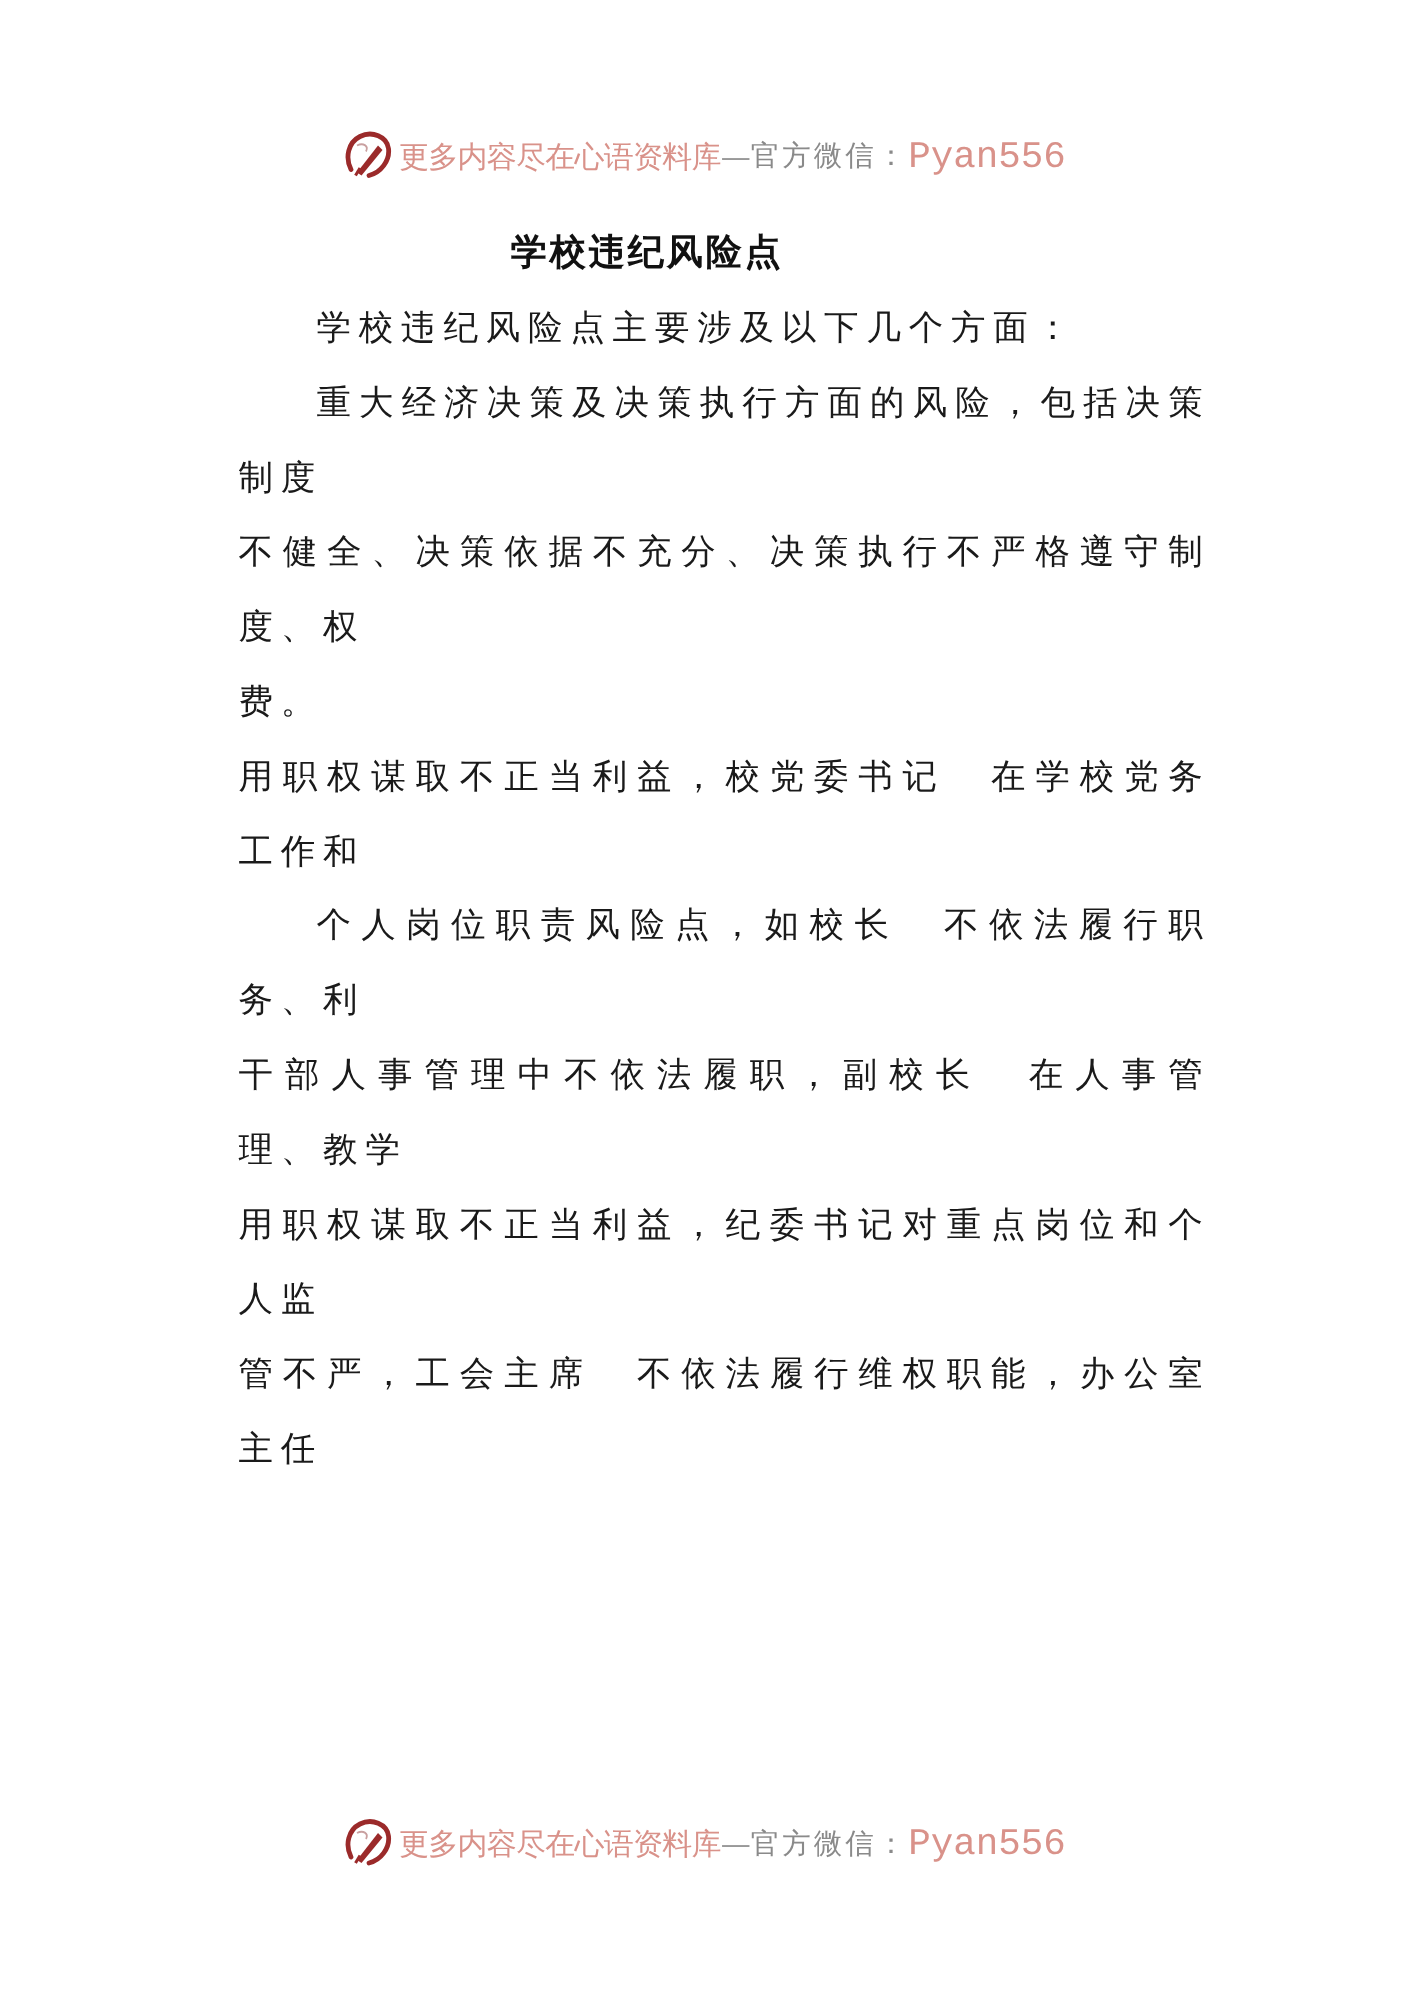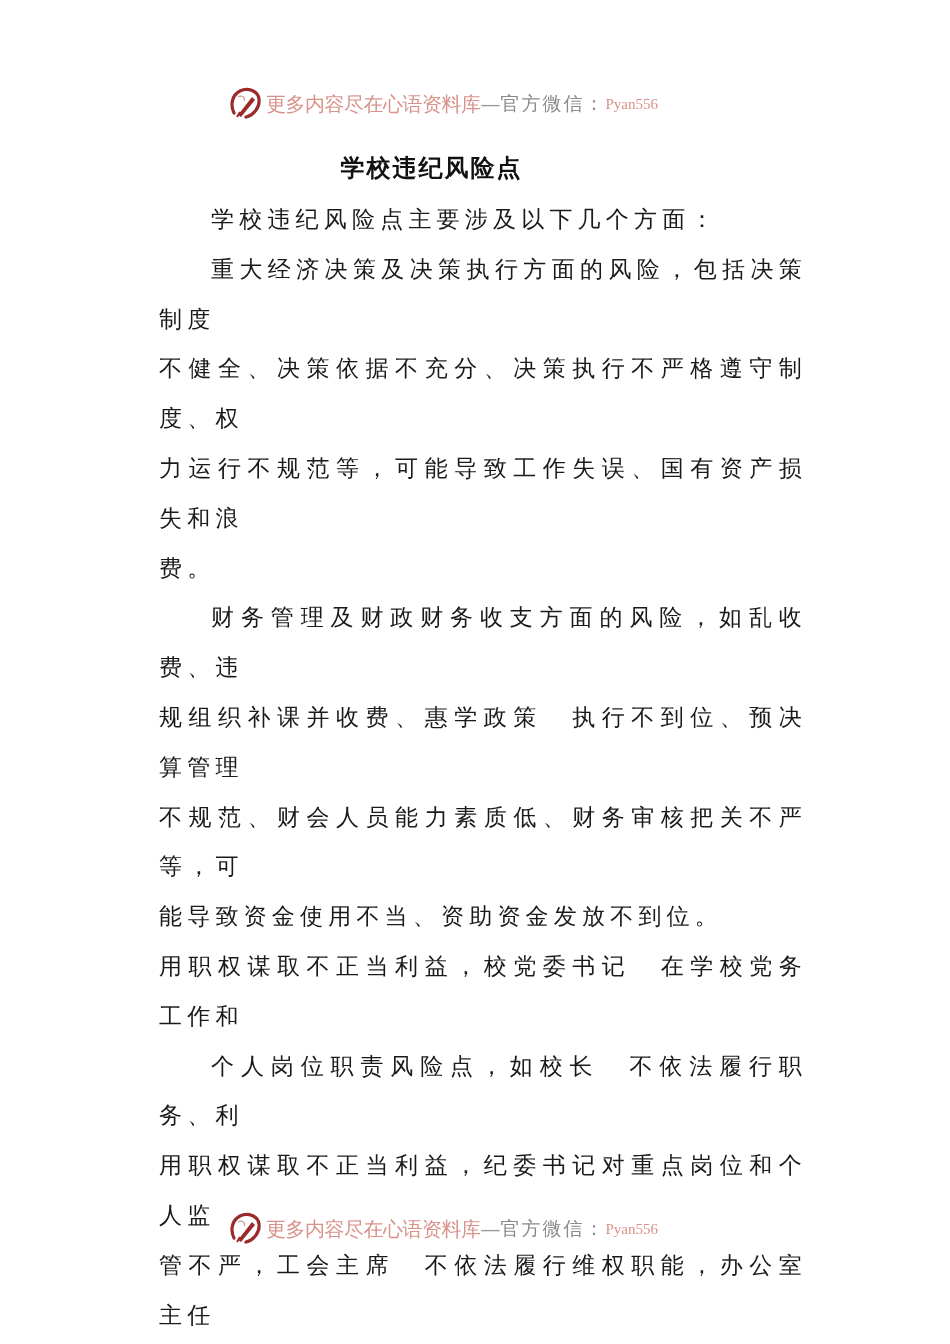--- a/index.html
+++ b/index.html
@@ -44,22 +44,22 @@
       color: #999999;
     }
     .wm-sub {
       font-family: Liberation Serif, serif;
       font-size: 19px;
       color: #8a8a8a;
       letter-spacing: 2px;
       text-align: right;
     }
     .wm-id {
-      font-family: Liberation Serif, serif;
-      font-size: 15px;
+      font-family: Liberation Mono, monospace;
+      font-size: 25px;
       color: #d9928a;
     }
     .doc-title {
       position: absolute;
       top: 152px;
       left: 0;
       width: 863px;
       text-align: center;
       font-family: "DejaVu Sans", sans-serif;
       font-weight: bold;
@@ -104,34 +104,28 @@
 <div class="doc-title">学校违纪风险点</div>
 
 <div class="doc-body">
   <p class="para indent">
     <span class="line">学校违纪风险点主要涉及以下几个方面：</span>
   </p>
 
   <p class="para indent">
     <span class="line">重大经济决策及决策执行方面的风险，包括决策制度</span>
     <span class="line" style="text-indent:0">不健全、决策依据不充分、决策执行不严格遵守制度、权</span>
-    <span class="line" style="text-indent:0">力运行不规范等，可能导致工作失误、国有资产损失和浪</span>
     <span class="line" style="text-indent:0">费。</span>
   </p>
 
-  <p class="para indent">
-    <span class="line">财务管理及财政财务收支方面的风险，如乱收费、违</span>
-    <span class="line" style="text-indent:0">规组织补课并收费、惠学政策　执行不到位、预决算管理</span>
-    <span class="line" style="text-indent:0">不规范、财会人员能力素质低、财务审核把关不严等，可</span>
-    <span class="line" style="text-indent:0">能导致资金使用不当、资助资金发放不到位。</span>
-  </p>
 
   <p class="para indent">
     <span class="line" style="text-indent:0">用职权谋取不正当利益，校党委书记　在学校党务工作和</span>
     <span class="line">个人岗位职责风险点，如校长　不依法履行职务、利</span>
+    <span class="line" style="text-indent:0">干部人事管理中不依法履职，副校长　在人事管理、教学</span>
     <span class="line" style="text-indent:0">用职权谋取不正当利益，纪委书记对重点岗位和个人监</span>
     <span class="line" style="text-indent:0">管不严，工会主席　不依法履行维权职能，办公室主任</span>
 
   </p>
 
 </div>
 
 <div class="watermark bottom">
   <svg class="wm-logo" viewBox="0 0 34 34">
     <path d="M6 26 C2 18 4 8 12 4 C20 0 30 4 31 12 C32 20 26 28 18 30" fill="none" stroke="#9b2a2a" stroke-width="3.2" stroke-linecap="round"></path>

